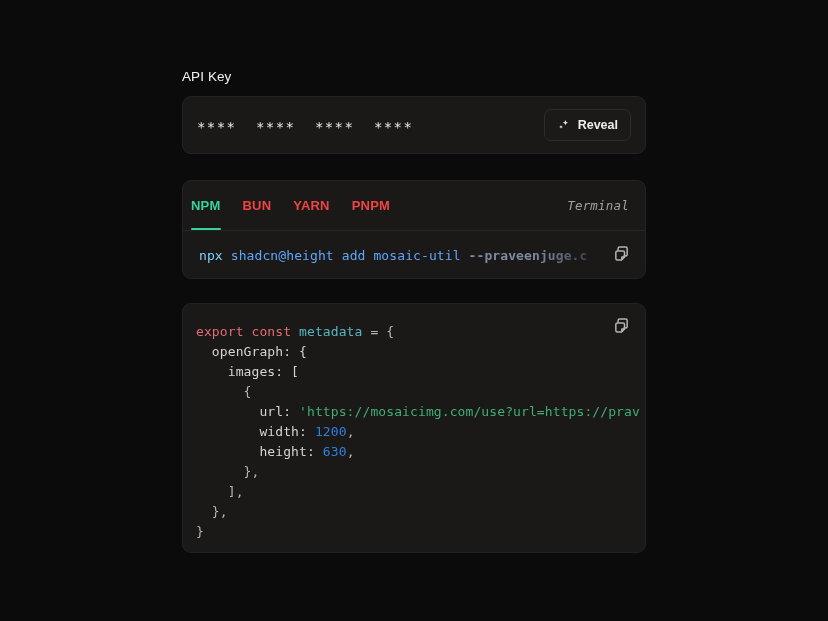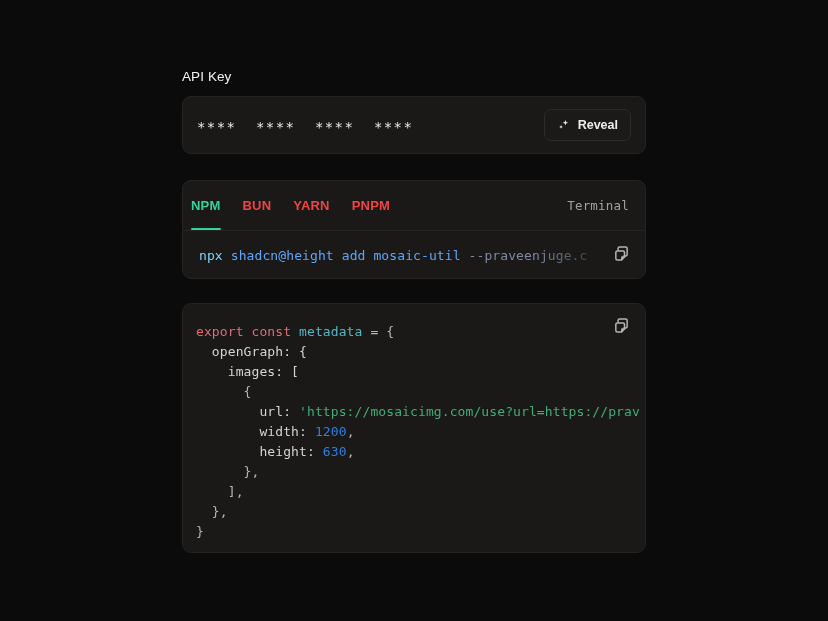--- a/index.html
+++ b/index.html
@@ -123,20 +123,21 @@
     bottom: 0;
     height: 2px;
     background: #34d399;
     border-radius: 2px;
   }
   .terminal-label {
     font-family: "DejaVu Sans Mono", "Liberation Mono", monospace;
     font-size: 12.5px;
     color: #a3a19e;
     letter-spacing: 0.2px;
+    font-style: italic;
   }
   .cmd-row {
     position: relative;
     height: 48px;
     display: flex;
     align-items: center;
     padding: 0 16px;
     box-sizing: border-box;
   }
   .cmd-text {
@@ -145,21 +146,21 @@
     white-space: pre;
     overflow: hidden;
     flex: 1;
     letter-spacing: 0.1px;
     -webkit-mask-image: linear-gradient(to right, #000 0, #000 78%, rgba(0,0,0,0.12) 96%, rgba(0,0,0,0) 100%);
     mask-image: linear-gradient(to right, #000 0, #000 78%, rgba(0,0,0,0.12) 96%, rgba(0,0,0,0) 100%);
   }
   .tok-npx    { color: #7dd3fc; }
   .tok-arg    { color: #60a5fa; }
   .tok-pkg    { color: #60a5fa; }
-  .tok-flag   { color: #7e8aa3; }
+  .tok-flag   { color: #7e8aa3; font-weight: bold; }
   .cmd-copy {
     position: absolute;
     right: 11px;
     top: 50%;
     transform: translateY(-50%);
     width: 26px;
     height: 26px;
     display: flex;
     align-items: center;
     justify-content: center;

